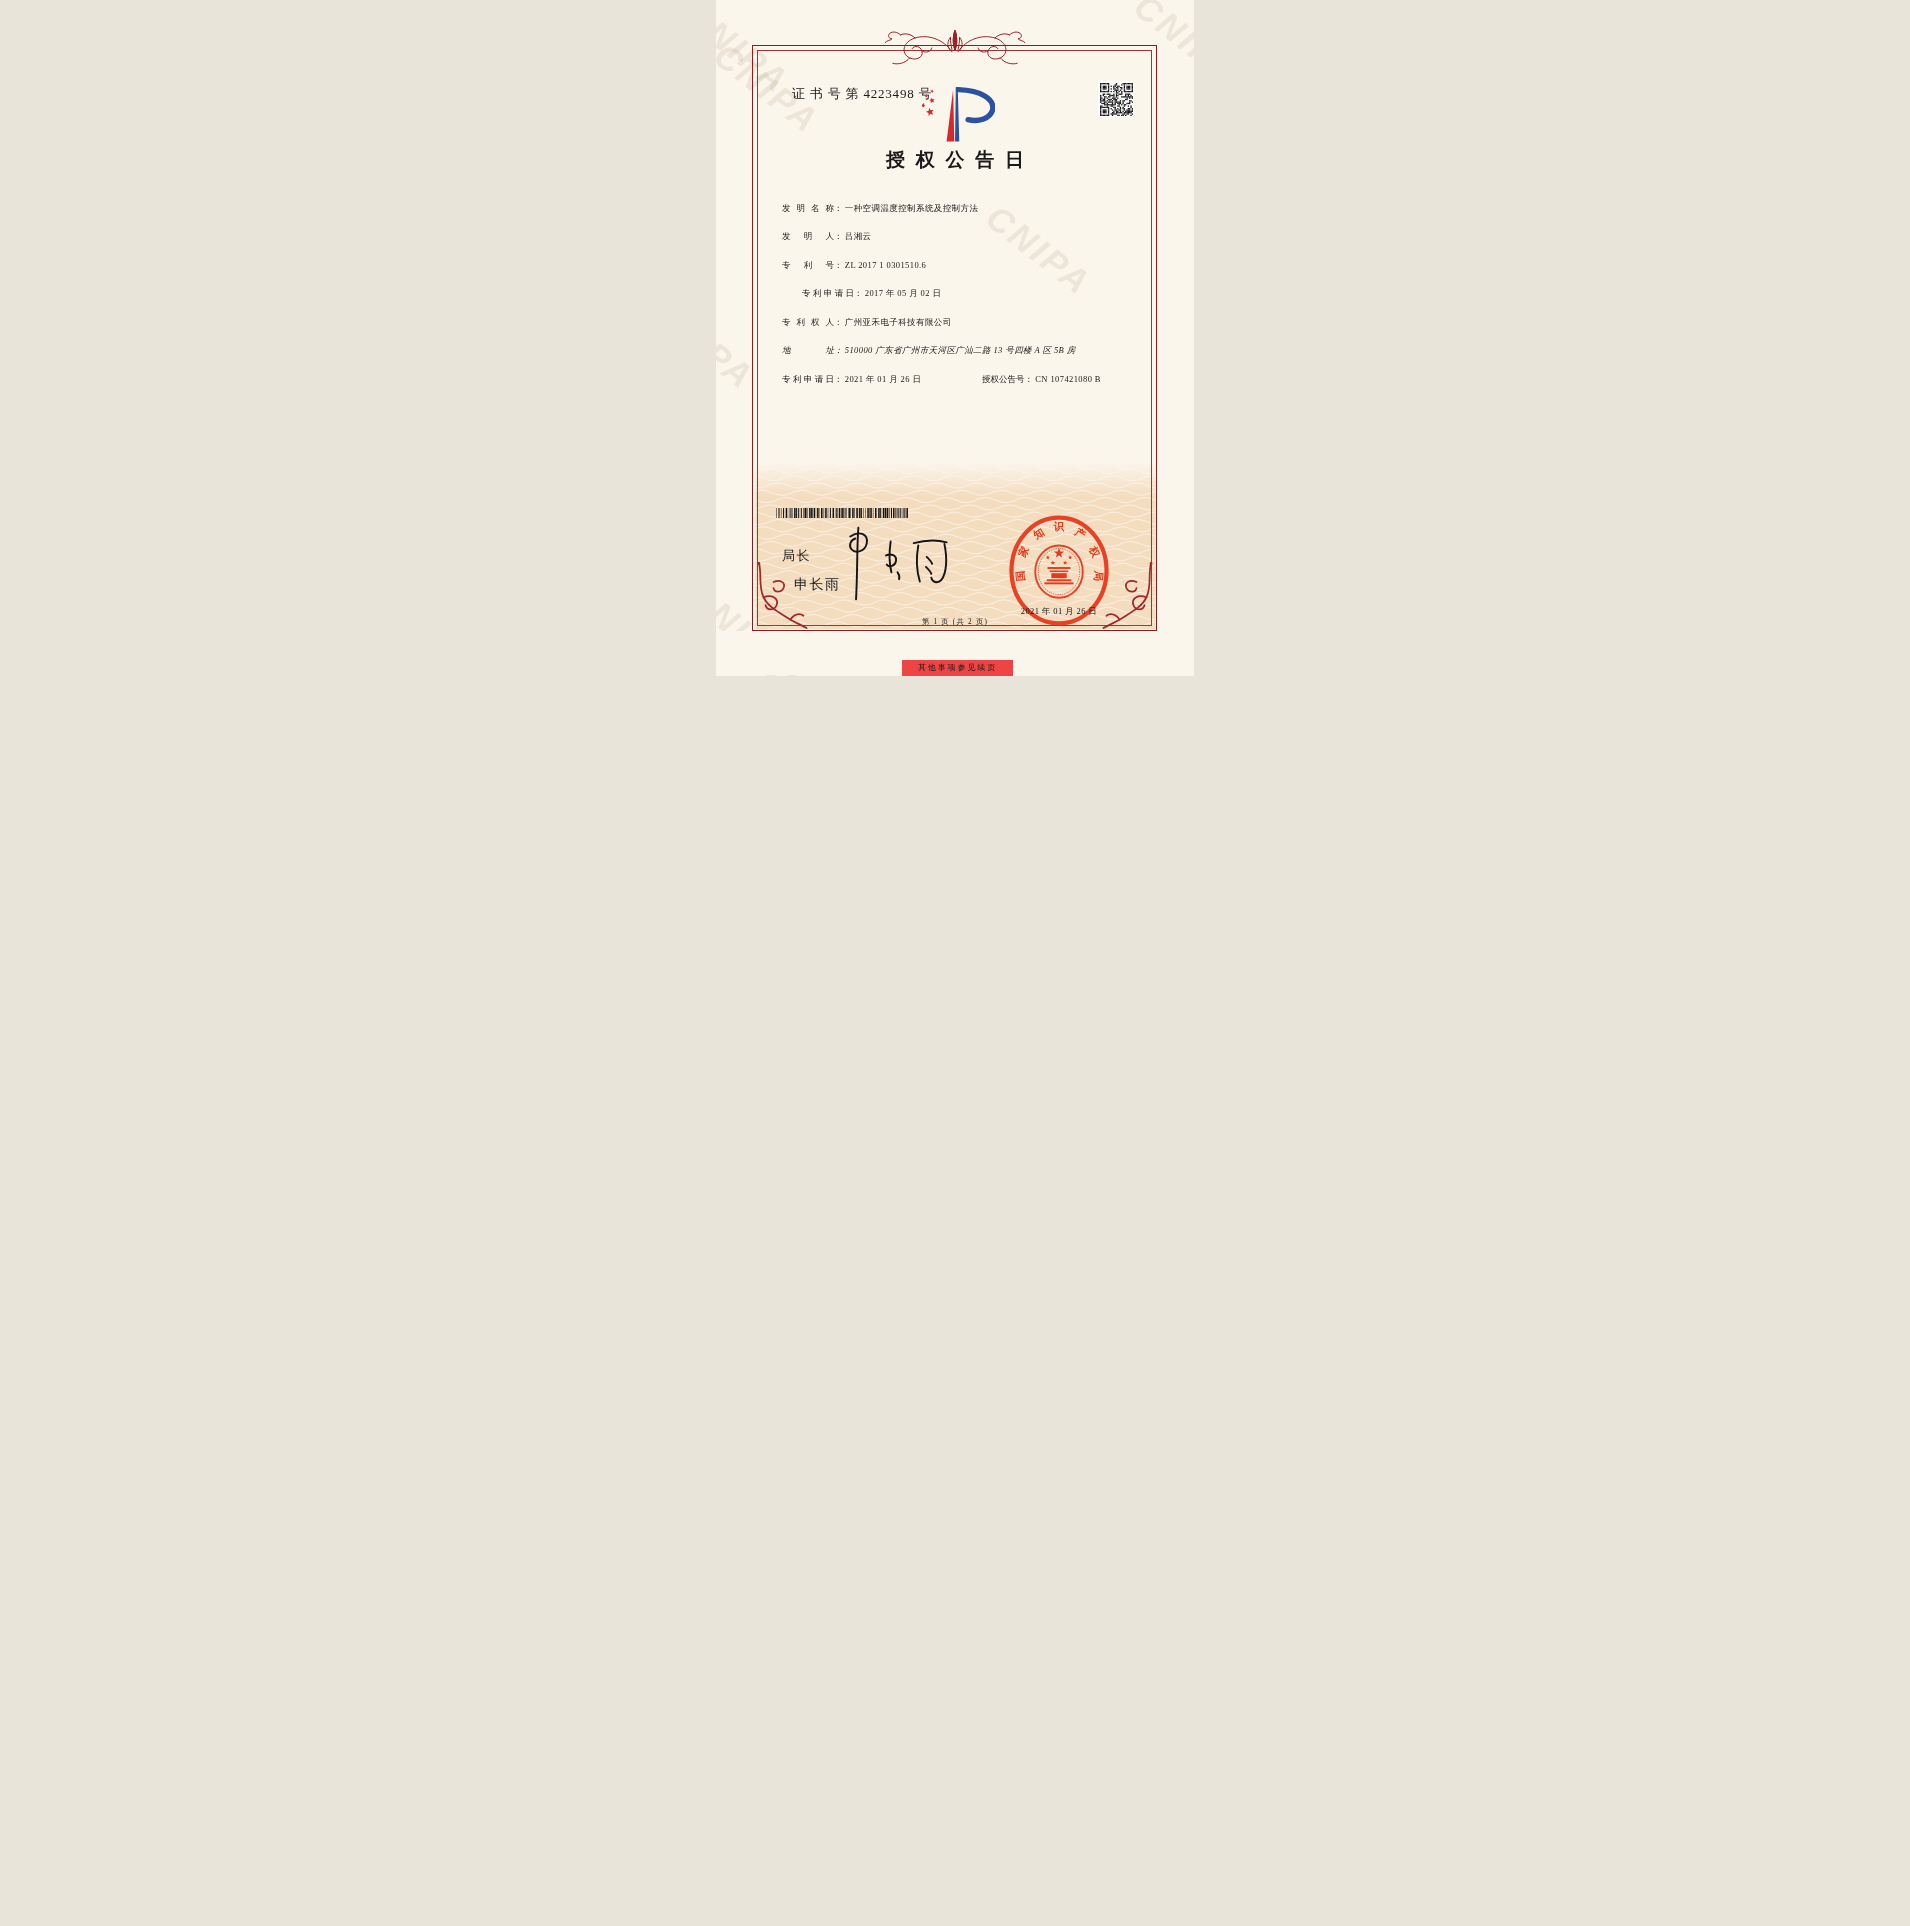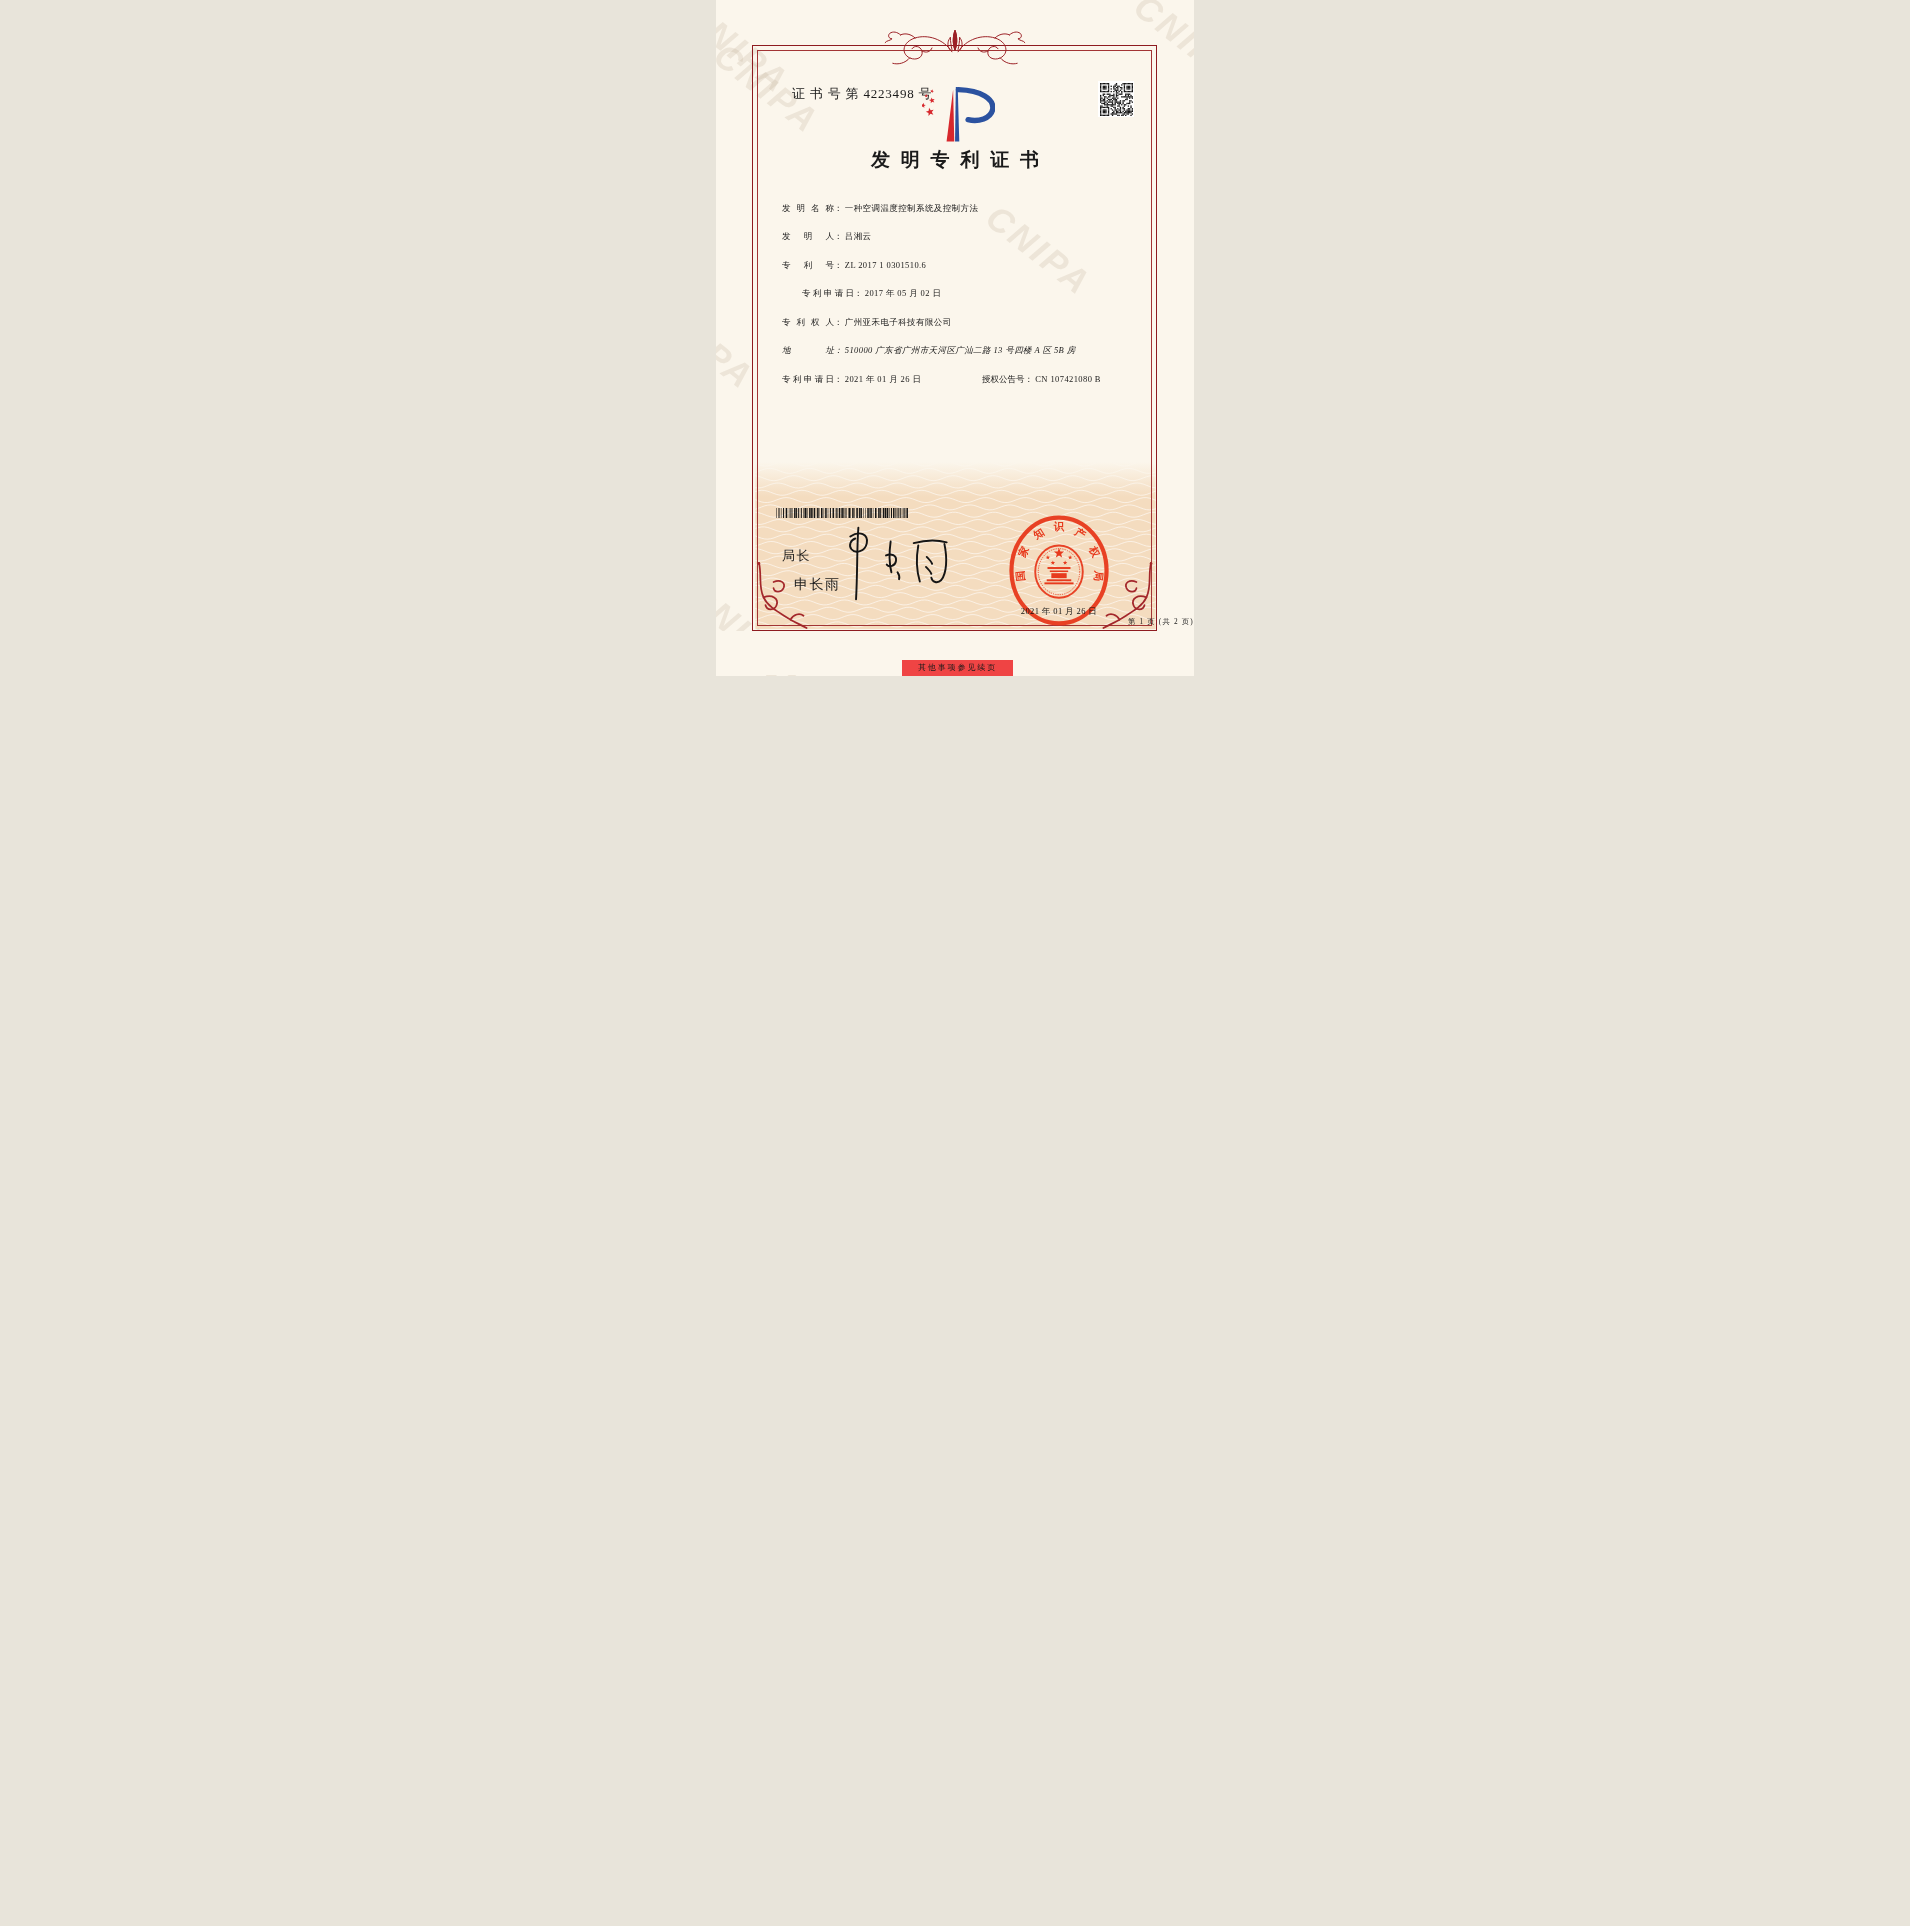--- a/index.html
+++ b/index.html
@@ -39,21 +39,21 @@
   .barcode{position:absolute;left:60px;top:508px;z-index:4;}
   .dir-label{position:absolute;left:66px;top:547px;font-size:13px;letter-spacing:1.5px;z-index:4;}
   .dir-name{position:absolute;left:78px;top:576px;font-size:14px;letter-spacing:1.5px;z-index:4;}
   .sig{position:absolute;left:117px;top:523px;z-index:4;}
   
   .seal{position:absolute;left:292px;top:514px;width:102px;height:113px;z-index:5;}
   .seal-ring-chars span{position:absolute;font-size:10.4px;font-weight:bold;color:#e73a1d;z-index:6;}
   .seal-date{position:absolute;left:297px;top:606px;width:92px;text-align:center;
       font-size:8.5px;letter-spacing:0.4px;color:#111;z-index:6;}
   
-  .page-info{position:absolute;left:0;top:617px;width:100%;text-align:right;font-size:7.3px;
+  .page-info{position:absolute;left:0;top:617px;width:100%;text-align:center;font-size:7.3px;
       letter-spacing:1.2px;z-index:4;}
   .cont-note{position:absolute;left:186px;top:660px;width:111px;height:32px;line-height:15.4px;
       background:#ef4444;text-align:center;font-size:8px;letter-spacing:1.9px;z-index:4;}
   .orn{position:absolute;z-index:3;pointer-events:none;}
 </style>
 </head>
 <body>
 
 <div class="page">
 
@@ -472,21 +472,21 @@
           <rect x="44.2" y="81.6" width="3.4" height="3.4"></rect>
           <rect x="47.6" y="81.6" width="3.4" height="3.4"></rect>
           <rect x="54.4" y="81.6" width="3.4" height="3.4"></rect>
           <rect x="57.8" y="81.6" width="3.4" height="3.4"></rect>
           <rect x="64.6" y="81.6" width="3.4" height="3.4"></rect>
           <rect x="78.2" y="81.6" width="3.4" height="3.4"></rect>
         </g>
       </svg>
   </div>
 
-  <div class="title">发明专利证书</div>
+  <div class="title">授权公告日</div>
 
   <div class="row" style="top:202px;">
     <span class="lbl">发明名称</span><span class="colon">：</span><span class="val">一种空调温度控制系统及控制方法</span>
   </div>
   <div class="row" style="top:230px;">
     <span class="lbl">发明人</span><span class="colon">：</span><span class="val">吕湘云</span>
   </div>
   <div class="row" style="top:259px;">
     <span class="lbl">专利号</span><span class="colon">：</span><span class="val">ZL 2017 1 0301510.6</span>
   </div>

